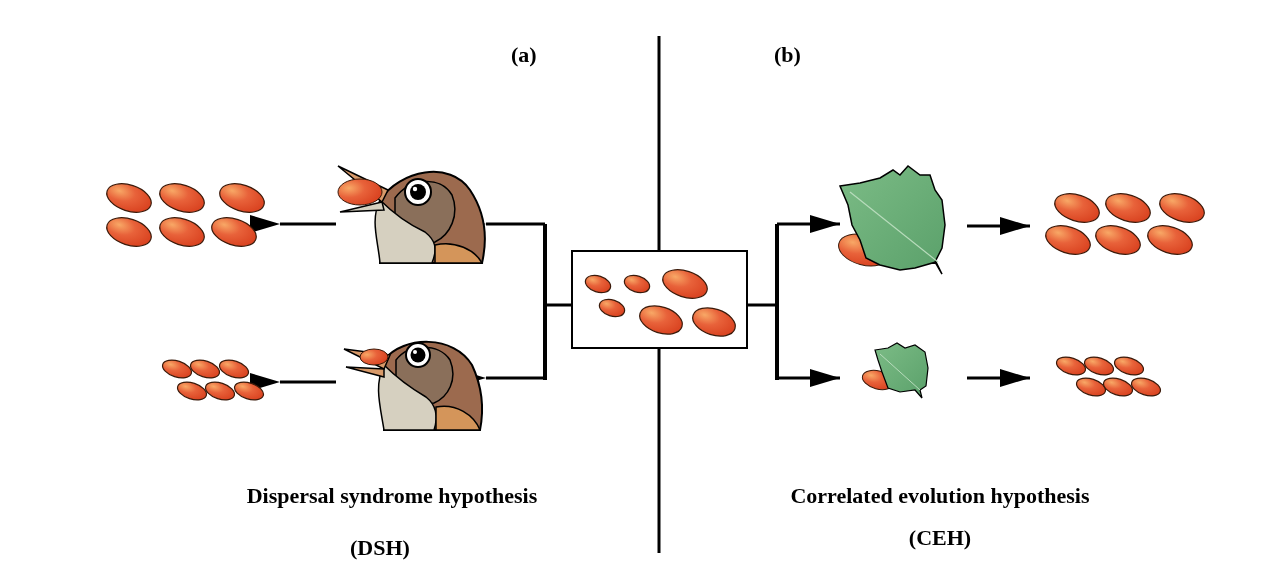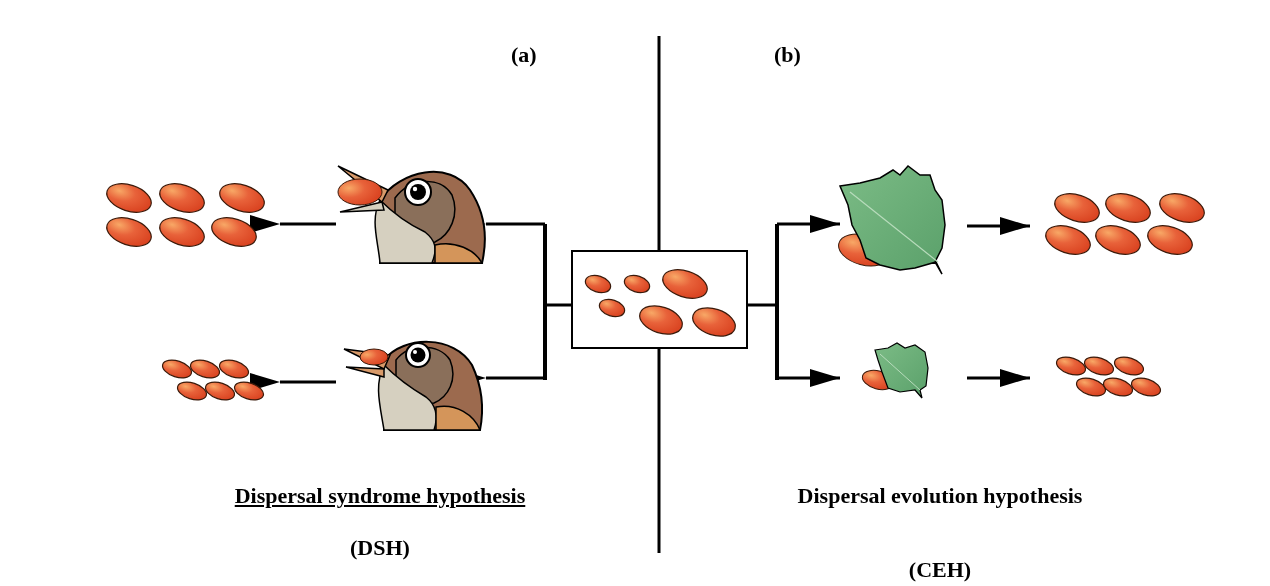--- a/index.html
+++ b/index.html
@@ -124,16 +124,16 @@
       <ellipse cx="1129" cy="366" rx="15" ry="8" fill="url(#seedGrad)" stroke="#3a1a0a" stroke-width="1.2" transform="rotate(18 1129 366)"></ellipse>
       <ellipse cx="1091" cy="387" rx="15" ry="8" fill="url(#seedGrad)" stroke="#3a1a0a" stroke-width="1.2" transform="rotate(18 1091 387)"></ellipse>
       <ellipse cx="1118" cy="387" rx="15" ry="8" fill="url(#seedGrad)" stroke="#3a1a0a" stroke-width="1.2" transform="rotate(18 1118 387)"></ellipse>
       <ellipse cx="1146" cy="387" rx="15" ry="8" fill="url(#seedGrad)" stroke="#3a1a0a" stroke-width="1.2" transform="rotate(18 1146 387)"></ellipse>
     </g>
 </svg>
 
 <div class="lbl panel-label" style="left:511px; top:42px;">(a)</div>
 <div class="lbl panel-label" style="left:774px; top:42px;">(b)</div>
 
-<div class="lbl caption" style="left:190px; width:380px; top:483px;text-decoration:underline;">Dispersal syndrome hypothesis</div>
+<div class="lbl caption" style="left:202px; width:380px; top:483px;">Dispersal syndrome hypothesis</div>
 <div class="lbl caption" style="left:190px; width:380px; top:535px;font-family:Liberation Serif, serif;">(DSH)</div>
-<div class="lbl caption" style="left:740px; width:400px; top:483px;">Dispersal evolution hypothesis</div>
-<div class="lbl caption" style="left:740px; width:400px; top:557px;font-family:Liberation Serif, serif;">(CEH)</div>
+<div class="lbl caption" style="left:740px; width:400px; top:483px;">Correlated evolution hypothesis</div>
+<div class="lbl caption" style="left:740px; width:400px; top:525px;font-family:Liberation Serif, serif;">(CEH)</div>
 
 </body></html>

